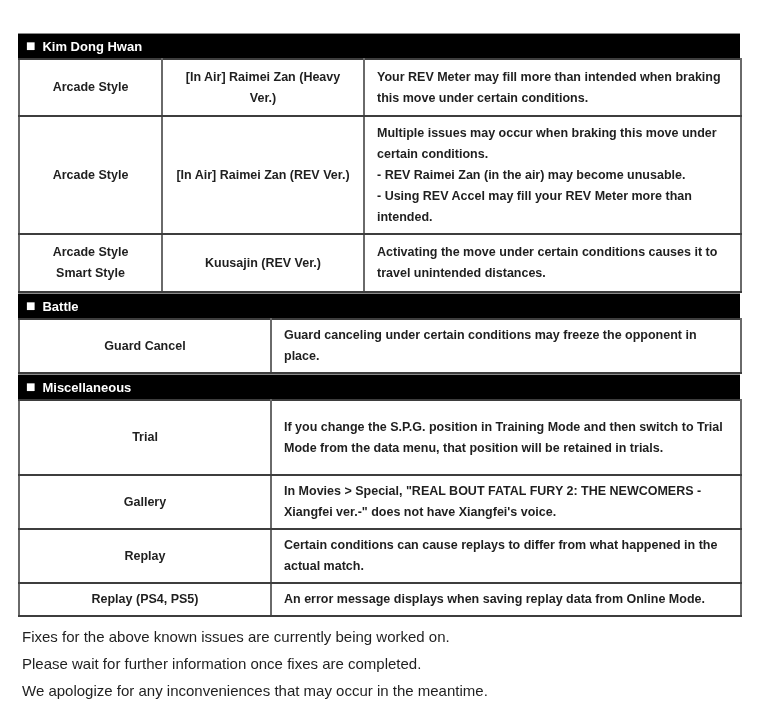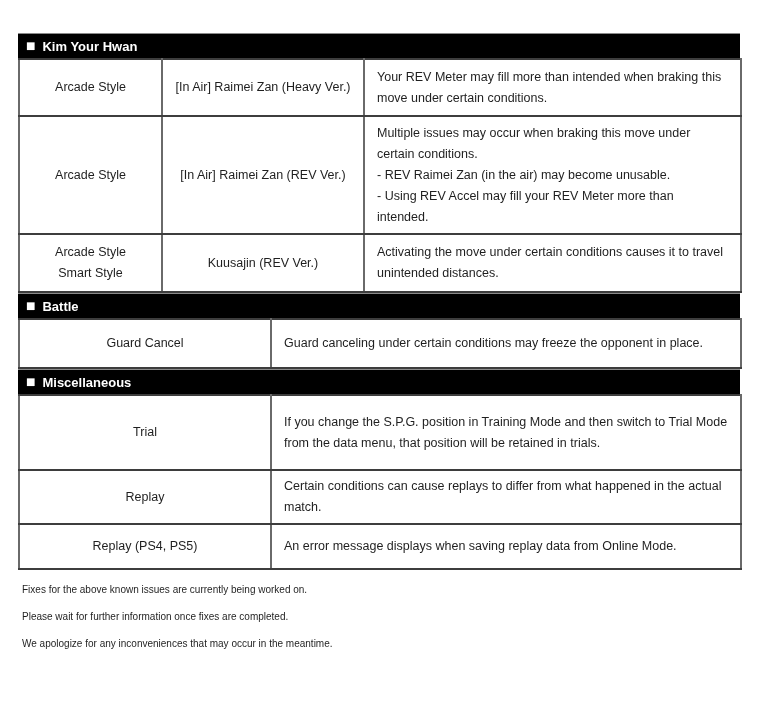--- a/index.html
+++ b/index.html
@@ -13,21 +13,21 @@
   
   .bar {
     background:#000000; color:#ffffff; height:25px;
     display:flex; align-items:center; gap:7px; padding-left:8px;
     box-sizing:border-box; font-size:13px; font-weight:bold;
     border-top:1px solid #8a8a8a;
   }
   .bullet { font-family:"DejaVu Sans",sans-serif; font-size:10px; line-height:1; margin-top:-1px; }
 
   
-  table.t { border-collapse:collapse; table-layout:fixed; width:722px; }
+  table.t { border-collapse:collapse; table-layout:fixed; width:722px;font-weight:bold; }
   table.t td {
     border:2px solid #6a6a6a; border-top-color:#3d3d3d; border-bottom-color:#3d3d3d;
     vertical-align:middle; font-size:12.5px; line-height:21px;
     white-space:pre-line; overflow:hidden; box-sizing:border-box;
   }
   td.c-center { text-align:center; padding:3px 8px; }
   td.c-desc   { text-align:left;  padding:5px 12px;border-radius:26px; }
 
   
   .t1 col.col-style{width:143px} .t1 col.col-move{width:202px} .t1 col.col-desc{width:377px}
@@ -40,31 +40,31 @@
   .t1 tr:nth-child(3){height:58px}
   .t2 tr:nth-child(1){height:49px}
   .t3 tr:nth-child(1){height:75px}
   .t3 tr:nth-child(2){height:53px}
   .t3 tr:nth-child(3){height:45px}
   .t3 tr:nth-child(4){height:28px}
   .t3 tr:nth-child(5){height:28px}
 
   
   .footer { margin-top:11px; padding-left:4px; }
-  .footer p { margin:0 0 10px 0; font-size:10px; line-height:17px; color:#1f1f1f; }
+  .footer p { margin:0 0 10px 0; font-size:15px; line-height:17px; color:#1f1f1f; }
 </style>
 </head>
 <body>
 
 <div class="page">
   <div class="doc">
 
     <div class="bar">
       <span class="bullet">■</span>
-      <span>Kim Your Hwan</span>
+      <span>Kim Dong Hwan</span>
     </div>
     <table class="t t1">
       <colgroup>
           <col class="col-style">
           <col class="col-move">
           <col class="col-desc">
         </colgroup>
       <tbody>
         <tr>
           <td class="c-center">Arcade Style</td>
@@ -112,20 +112,24 @@
       <colgroup>
           <col class="col-label">
           <col class="col-desc">
         </colgroup>
       <tbody>
         <tr>
           <td class="c-center">Trial</td>
           <td class="c-desc">If you change the S.P.G. position in Training Mode and then switch to Trial Mode from the data menu, that position will be retained in trials.</td>
         </tr>
         <tr>
+          <td class="c-center">Gallery</td>
+          <td class="c-desc">In Movies &gt; Special, "REAL BOUT FATAL FURY 2: THE NEWCOMERS -Xiangfei ver.-" does not have Xiangfei's voice.</td>
+        </tr>
+        <tr>
           <td class="c-center">Replay</td>
           <td class="c-desc">Certain conditions can cause replays to differ from what happened in the actual match.</td>
         </tr>
         <tr>
           <td class="c-center">Replay (PS4, PS5)</td>
           <td class="c-desc">An error message displays when saving replay data from Online Mode.</td>
         </tr>
       </tbody>
     </table>
 

